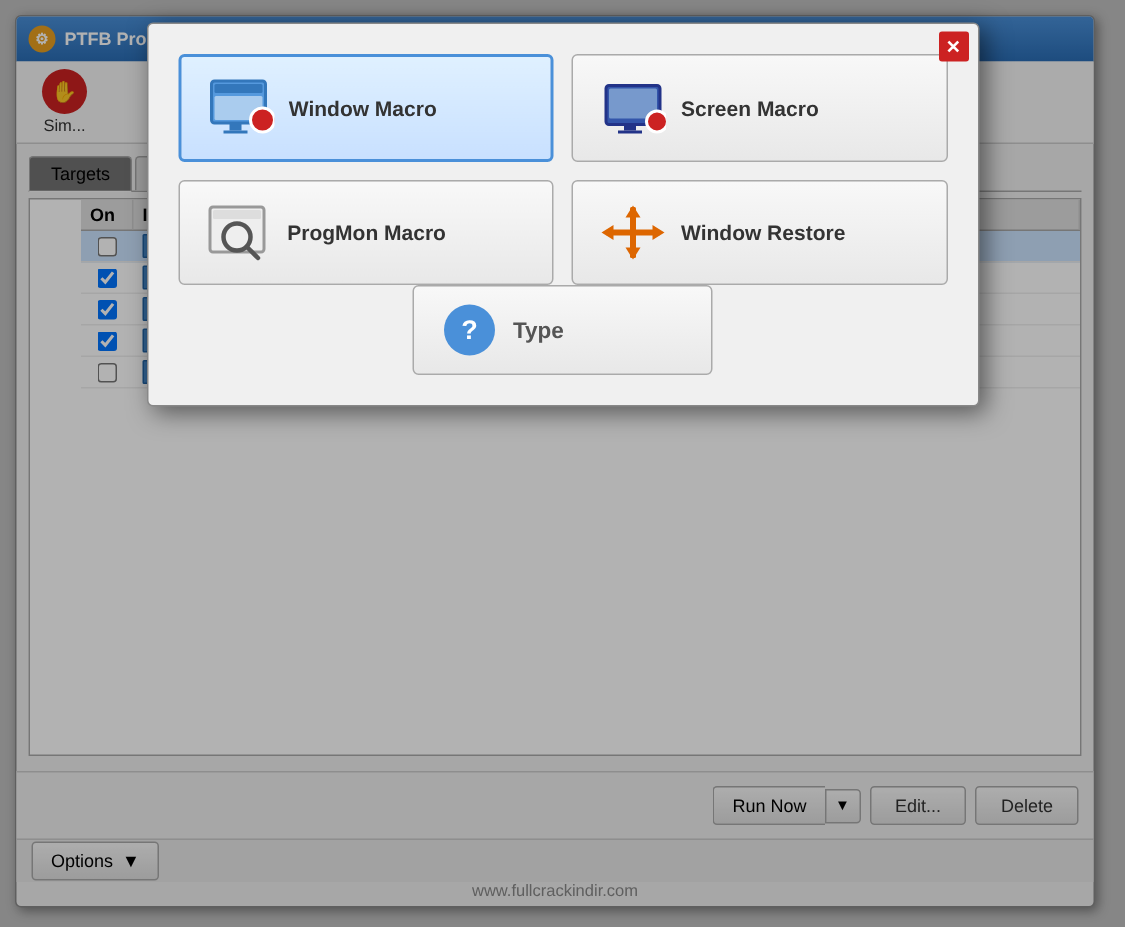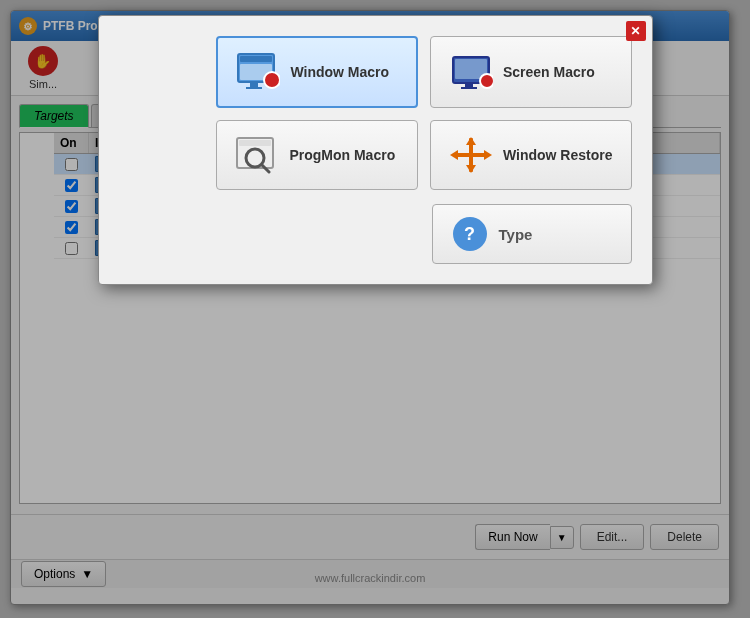--- a/index.html
+++ b/index.html
@@ -108,24 +108,23 @@
       border: 1px solid #aaa;
       border-bottom: none;
       background: #ddd;
       cursor: pointer;
       font-size: 12px;
       border-radius: 3px 3px 0 0;
       margin-right: 2px;
     }
 
     .tab.active {
-      background: #22c55e;
+      background: #737373;
       border-bottom: 1px solid #f5f5f5;
       margin-bottom: -1px;
-      font-style: italic;
     }
 
     .table-container {
       background: white;
       border: 1px solid #aaa;
       height: calc(100% - 30px);
       overflow: hidden;
       padding-left: 34px;
     }
 
@@ -245,21 +244,21 @@
       font-size: 12px;
     }
 
     .footer-right {
       display: flex;
       gap: 8px;
     }
 
     .watermark {
       position: absolute;
-      bottom: 20px;
+      bottom: 4px;
       left: 50%;
       transform: translateX(-50%);
       font-size: 11px;
       color: #888;
     }
 
     
     .modal-overlay {
       position: absolute;
       top: 0; left: 0; right: 0; bottom: 0;
@@ -305,22 +304,20 @@
       cursor: pointer;
       color: white;
       font-size: 12px;
       font-weight: bold;
     }
 
     .modal-body {
       padding: 20px;
       display: flex;
       flex-direction: column;
-      gap: 14px;
-      align-items: flex-end;
     }
 
     .macro-grid {
       display: grid;
       grid-template-columns: 1fr 1fr;
       gap: 12px;
     }
 
     .macro-btn {
       display: flex;

